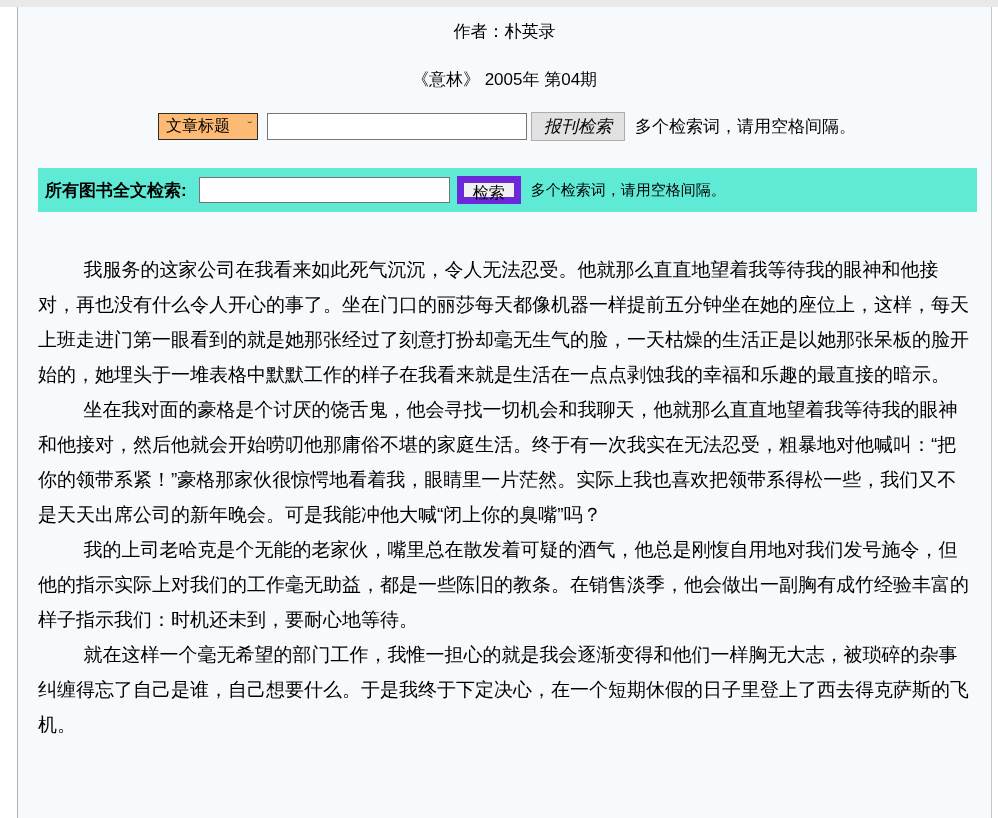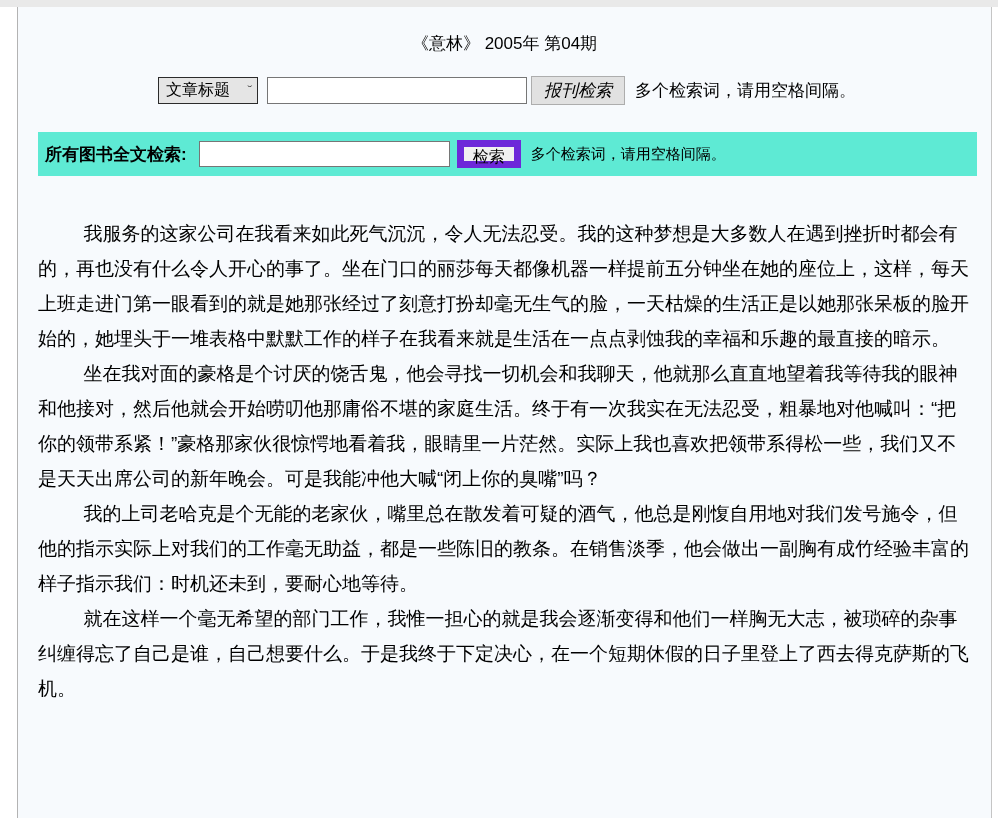--- a/index.html
+++ b/index.html
@@ -49,21 +49,21 @@
   
   .search-row {
     margin-top: 21px;
     padding-left: 140px;
     display: flex;
     align-items: center;
     height: 28px;
   }
   .field-select {
     width: 100px; height: 27px;
-    background: #e5e5e5;
+    background: #fdba74;
     border: 1px solid #2b2b2b;
     display: flex;
     align-items: center;
     justify-content: space-between;
     padding: 0 5px 0 7px;
     font-size: 16px;
     cursor: default;
   }
   .field-select .chev {
     font-size: 11px;
@@ -148,41 +148,42 @@
 </head>
 <body>
 
 <div class="top-strip"></div>
 
 <div class="page-wrap">
   <div class="side-gutter left"></div>
 
   <div class="content">
 
+    <div class="author-line">作者：朴英录</div>
     <div class="source-line">《意林》 2005年 第04期</div>
 
     <div class="search-row">
       <div class="field-select">
         <span>文章标题</span>
         <span class="chev">ˇ</span>
       </div>
       <input class="search-input" type="text" value="" style="">
       <button class="btn-main">报刊检索</button>
       <span class="hint-1">多个检索词，请用空格间隔。</span>
     </div>
 
     <div class="fulltext-bar">
       <span class="fulltext-label">所有图书全文检索:</span>
       <input class="fulltext-input" type="text" value="" style="">
       <button class="btn-small">检索</button>
       <span class="hint-2">多个检索词，请用空格间隔。</span>
     </div>
 
     <div class="article-body">
-      <p>我服务的这家公司在我看来如此死气沉沉，令人无法忍受。我的这种梦想是大多数人在遇到挫折时都会有的，再也没有什么令人开心的事了。坐在门口的丽莎每天都像机器一样提前五分钟坐在她的座位上，这样，每天上班走进门第一眼看到的就是她那张经过了刻意打扮却毫无生气的脸，一天枯燥的生活正是以她那张呆板的脸开始的，她埋头于一堆表格中默默工作的样子在我看来就是生活在一点点剥蚀我的幸福和乐趣的最直接的暗示。</p>
+      <p>我服务的这家公司在我看来如此死气沉沉，令人无法忍受。他就那么直直地望着我等待我的眼神和他接对，再也没有什么令人开心的事了。坐在门口的丽莎每天都像机器一样提前五分钟坐在她的座位上，这样，每天上班走进门第一眼看到的就是她那张经过了刻意打扮却毫无生气的脸，一天枯燥的生活正是以她那张呆板的脸开始的，她埋头于一堆表格中默默工作的样子在我看来就是生活在一点点剥蚀我的幸福和乐趣的最直接的暗示。</p>
       <p>坐在我对面的豪格是个讨厌的饶舌鬼，他会寻找一切机会和我聊天，他就那么直直地望着我等待我的眼神和他接对，然后他就会开始唠叨他那庸俗不堪的家庭生活。终于有一次我实在无法忍受，粗暴地对他喊叫：“把你的领带系紧！”豪格那家伙很惊愕地看着我，眼睛里一片茫然。实际上我也喜欢把领带系得松一些，我们又不是天天出席公司的新年晚会。可是我能冲他大喊“闭上你的臭嘴”吗？</p>
       <p>我的上司老哈克是个无能的老家伙，嘴里总在散发着可疑的酒气，他总是刚愎自用地对我们发号施令，但他的指示实际上对我们的工作毫无助益，都是一些陈旧的教条。在销售淡季，他会做出一副胸有成竹经验丰富的样子指示我们：时机还未到，要耐心地等待。</p>
       <p>就在这样一个毫无希望的部门工作，我惟一担心的就是我会逐渐变得和他们一样胸无大志，被琐碎的杂事纠缠得忘了自己是谁，自己想要什么。于是我终于下定决心，在一个短期休假的日子里登上了西去得克萨斯的飞机。</p>
     </div>
 
   </div>
 
   <div class="side-gutter right"></div>
 </div>
 

